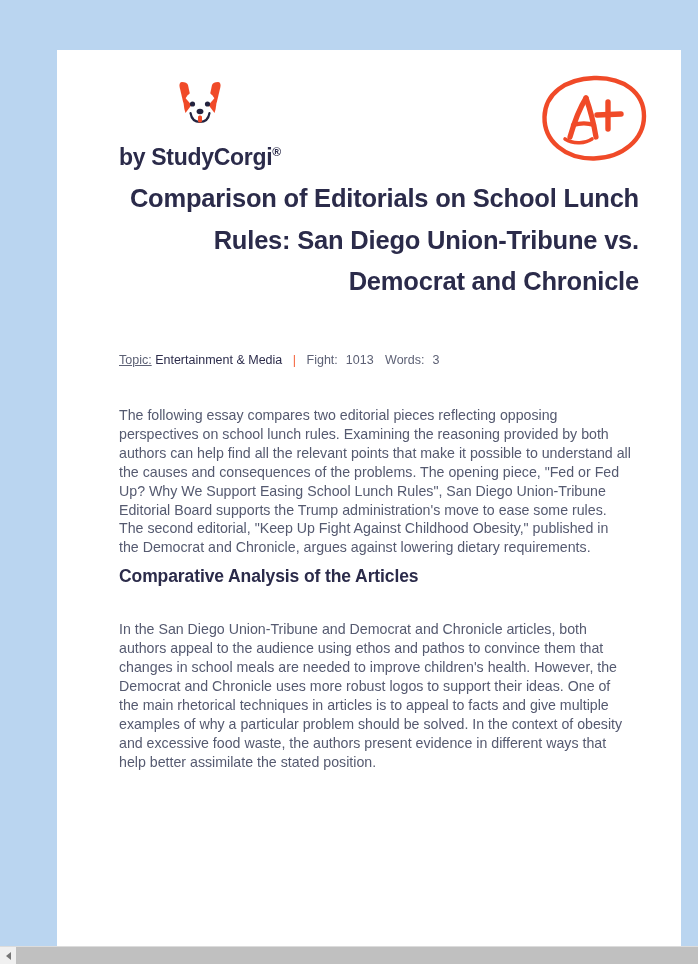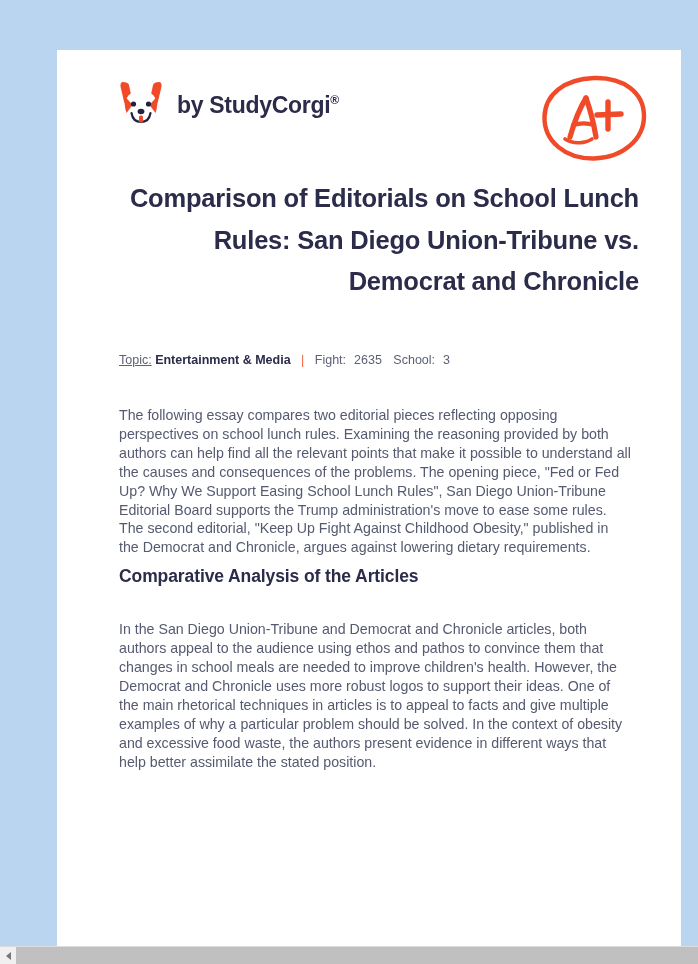--- a/index.html
+++ b/index.html
@@ -35,20 +35,21 @@
     height: 100px;
   }
 
   #brand-lockup {
     position: absolute;
     left: 62px;
     top: 12px;
     display: flex;
     align-items: center;
     gap: 14px;
+    flex-direction: column;
   }
 
   #corgi-logo-icon {
     width: 44px;
     height: 50px;
     display: block;
   }
 
   #brand-wordmark {
     font-size: 23px;
@@ -92,21 +93,21 @@
     position: absolute;
     left: 62px;
     top: 303px;
     font-size: 12.5px;
     color: #5d6175;
     white-space: nowrap;
   }
   #doc-meta .meta-label { color: #5d6175; text-decoration: underline; }
   #doc-meta .topic-link {
     color: #2b2b4a;
-    font-weight: bold;
+    font-weight: normal;
     text-decoration: none;
   }
   #doc-meta .meta-sep {
     color: #f4623a;
     margin: 0 7px;
   }
   #doc-meta .meta-stat { margin-right: 8px; }
 
   
   #doc-body {
@@ -218,22 +219,22 @@
       </svg>
     </span>
   </div>
 
   <h1 id="page-title">Comparison of Editorials on School Lunch Rules: San Diego Union-Tribune vs. Democrat and Chronicle</h1>
 
   <div id="doc-meta">
     <span class="meta-label">Topic:</span>
     <a class="topic-link" href="#">Entertainment &amp; Media</a>
     <span class="meta-sep">|</span>
-    <span class="meta-stat">Fight:</span><span class="meta-stat">2635</span>
-    <span class="meta-stat">School:</span><span class="meta-stat">3</span>
+    <span class="meta-stat">Fight:</span><span class="meta-stat">1013</span>
+    <span class="meta-stat">Words:</span><span class="meta-stat">3</span>
   </div>
 
   <div id="doc-body">
 
     <div class="gap-head-p"></div>
     <p class="body-p">The following essay compares two editorial pieces reflecting opposing perspectives on school lunch rules. Examining the reasoning provided by both authors can help find all the relevant points that make it possible to understand all the causes and consequences of the problems. The opening piece, "Fed or Fed Up? Why We Support Easing School Lunch Rules", San Diego Union-Tribune Editorial Board supports the Trump administration's move to ease some rules. The second editorial, "Keep Up Fight Against Childhood Obesity," published in the Democrat and Chronicle, argues against lowering dietary requirements.</p>
 
     <div class="gap-p-h2"></div>
     <h2 class="sec-h2">Comparative Analysis of the Articles</h2>
 

